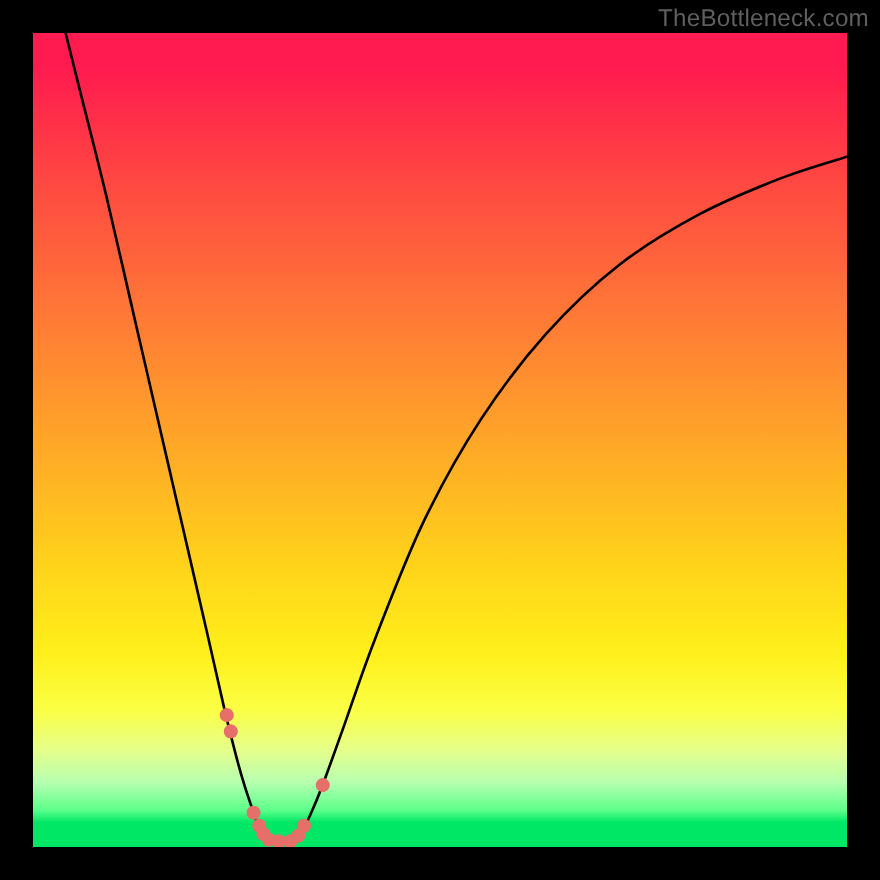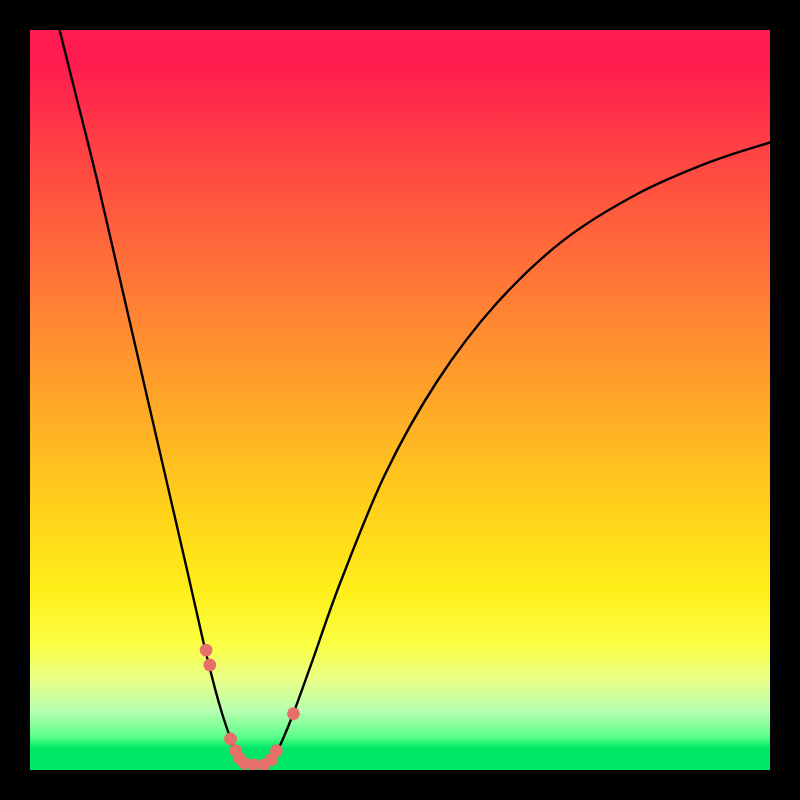--- a/index.html
+++ b/index.html
@@ -61,20 +61,21 @@
     z-index: 2;
   }
   .dot {
     fill: #e76f6a;
   }
 </style>
 </head>
 <body>
 
 <div class="frame">
+  <div class="watermark">TheBottleneck.com</div>
 
   <div class="plot">
     <div class="gradient"></div>
     <svg class="curve-svg" viewBox="0 0 740 740" preserveAspectRatio="none">
       <path id="curve-path" fill="none" stroke="#000" stroke-width="2.4" stroke-linecap="round" stroke-linejoin="round" d="M 29.60 0.00 C 32.07 9.87, 38.23 34.53, 44.40 59.20 C 50.57 83.87, 59.20 117.17, 66.60 148.00 C 74.00 178.83, 81.40 212.13, 88.80 244.20 C 96.20 276.27, 103.60 308.33, 111.00 340.40 C 118.40 372.47, 125.80 404.53, 133.20 436.60 C 140.60 468.67, 148.62 503.20, 155.40 532.80 C 162.18 562.40, 168.97 593.23, 173.90 614.20 C 178.83 635.17, 181.92 646.88, 185.00 658.60 C 188.08 670.32, 189.93 676.48, 192.40 684.50 C 194.87 692.52, 197.58 700.16, 199.80 706.70 C 202.02 713.24, 203.75 718.91, 205.72 723.72 C 207.69 728.53, 208.31 733.59, 211.64 735.56 C 214.97 737.53, 221.51 735.56, 225.70 735.56 C 229.89 735.56, 233.72 737.04, 236.80 735.56 C 239.88 734.08, 241.73 730.63, 244.20 726.68 C 246.67 722.73, 248.52 718.79, 251.60 711.88 C 254.68 704.97, 257.77 698.19, 262.70 685.24 C 267.63 672.29, 273.18 656.50, 281.20 634.18 C 289.22 611.86, 298.47 583.00, 310.80 551.30 C 323.13 519.60, 339.17 477.30, 355.20 444.00 C 371.23 410.70, 388.50 379.87, 407.00 351.50 C 425.50 323.13, 445.23 297.23, 466.20 273.80 C 487.17 250.37, 509.37 229.15, 532.80 210.90 C 556.23 192.65, 582.13 177.48, 606.80 164.28 C 631.47 151.08, 658.60 140.35, 680.80 131.72 C 703.00 123.09, 730.13 115.69, 740.00 112.48"></path>
       <g id="markers-group">
           <circle cx="176.12" cy="620.12" r="6.4" class="dot"></circle>
           <circle cx="179.82" cy="634.92" r="6.4" class="dot"></circle>
           <circle cx="200.54" cy="708.92" r="6.4" class="dot"></circle>
           <circle cx="205.72" cy="720.76" r="6.4" class="dot"></circle>

